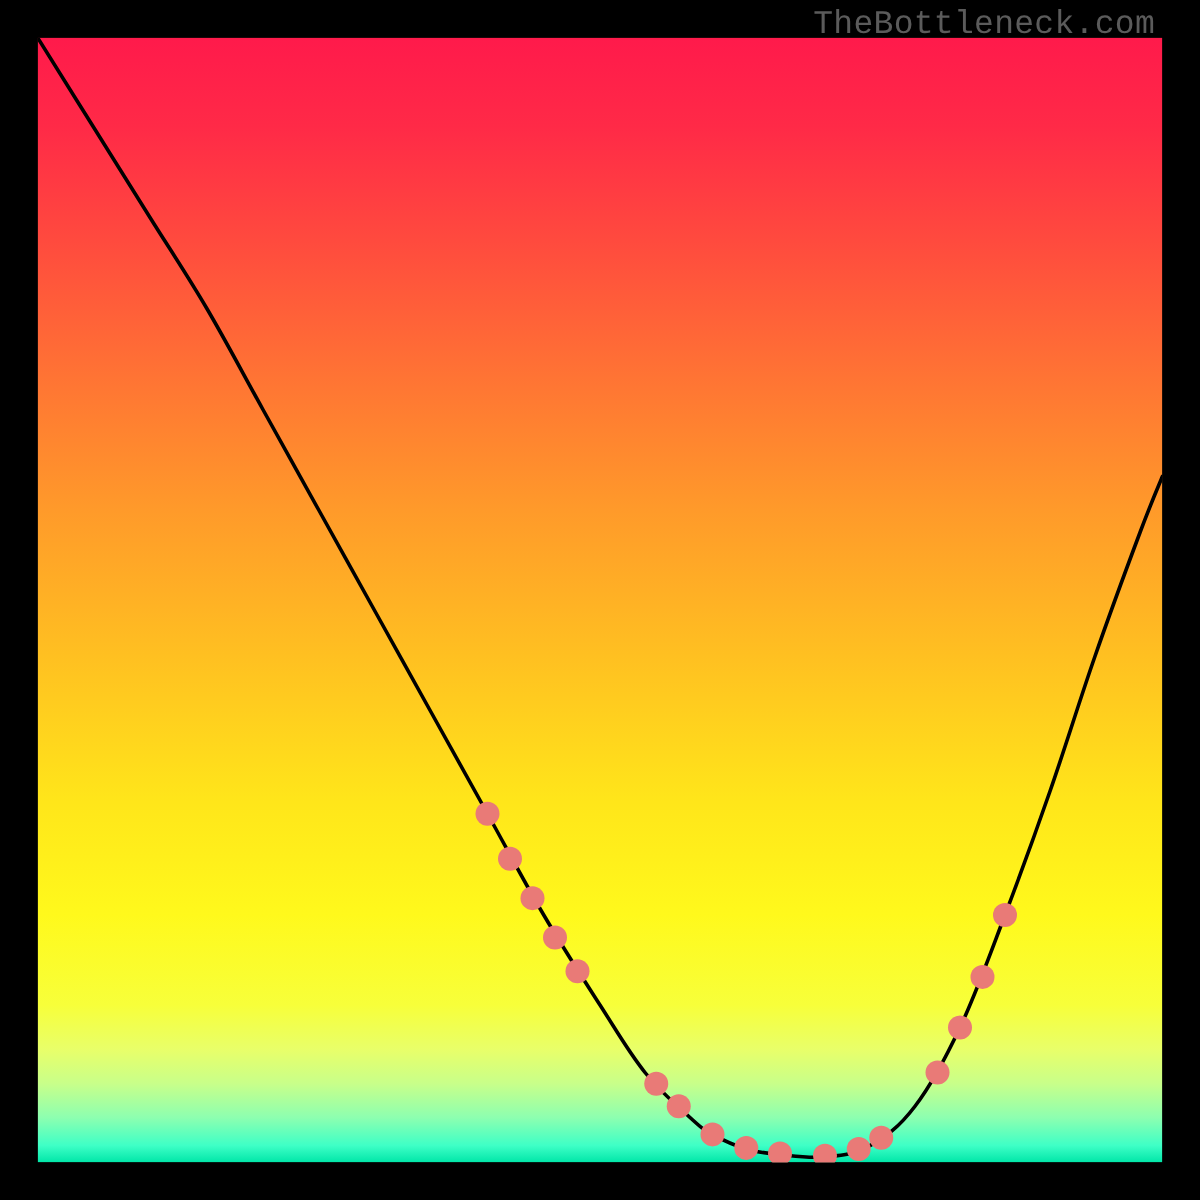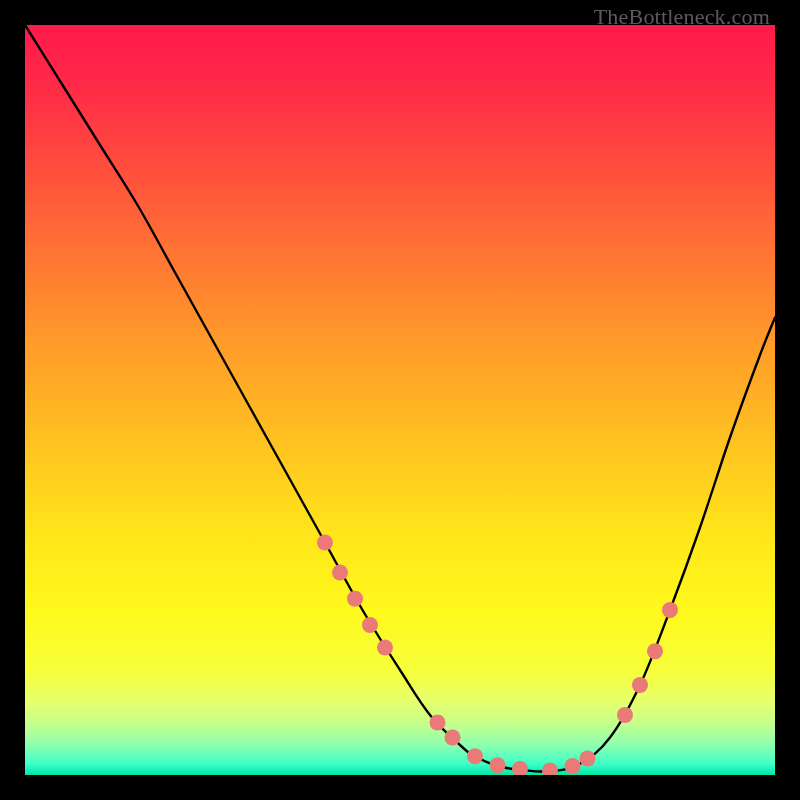--- a/index.html
+++ b/index.html
@@ -27,21 +27,21 @@
     overflow: hidden;
   }
   .gradient-bg {
     position: absolute;
     left: 0; top: 0; width: 100%; height: 100%;
   }
   .watermark {
     position: absolute;
     top: 4px;
     right: 30px;
-    font-family: Liberation Serif, serif;
+    font-family: Liberation Mono, monospace;
     font-size: 22px;
     font-weight: 500;
     color: #5b5b5b;
     letter-spacing: 0.2px;
     user-select: none;
   }
   svg.curve {
     position: absolute;
     left: 0; top: 0; width: 100%; height: 100%;
     overflow: visible;

